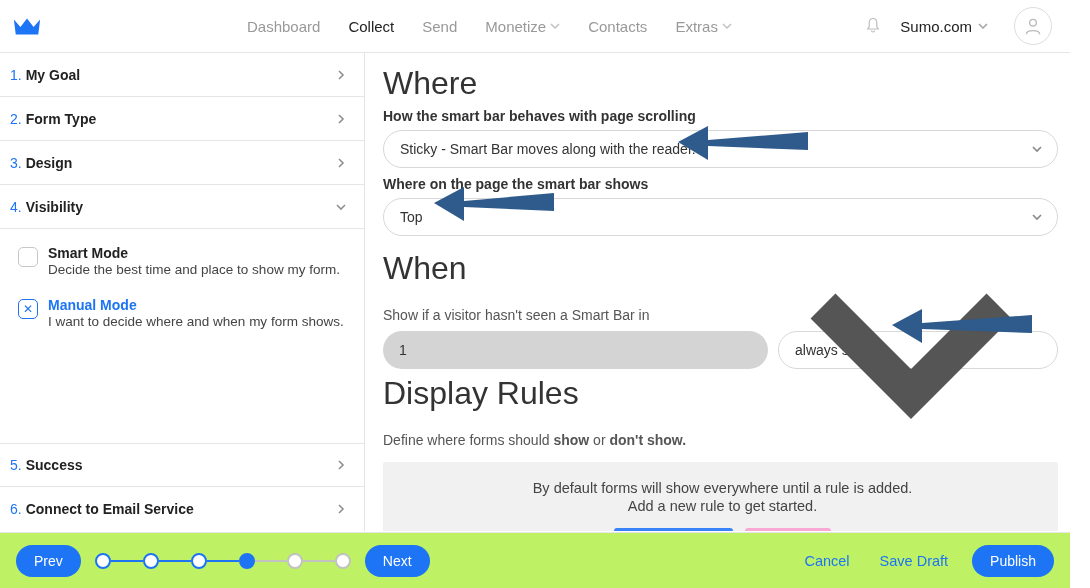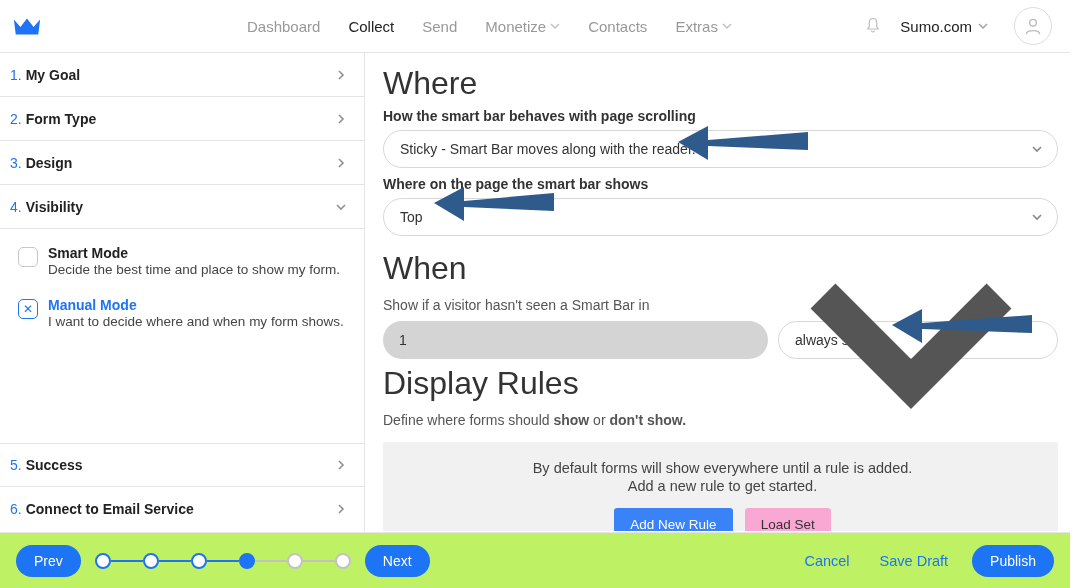--- a/index.html
+++ b/index.html
@@ -82,21 +82,21 @@
   .pill-select {
     border: 1px solid #d8d8d8; border-radius: 22px;
     height: 38px; display: flex; align-items: center;
     padding: 0 36px 0 16px; position: relative; font-size: 14px; color: #333;
     margin-bottom: 8px; cursor: pointer; background: #fff;
   }
   .pill-select .chev {
     position: absolute; right: 14px; top: 50%; transform: translateY(-50%);
     width: 12px; height: 12px; opacity: 0.7;
   }
-  .subtext { color: #555; font-size: 14px; margin: 10px 0 8px 0; }
+  .subtext { color: #555; font-size: 14px; margin: 20px 0 8px 0; }
   .row { display: flex; gap: 10px; align-items: center; }
   .num-input {
     flex: 1; height: 38px; border-radius: 22px; background: var(--bg-disabled);
     border: none; padding: 0 16px; display: flex; align-items: center;
     color: #333; font-size: 14px;
   }
   .freq-select {
     width: 280px; height: 38px; border: 1px solid #d8d8d8; border-radius: 22px;
     padding: 0 36px 0 16px; position: relative; display: flex; align-items: center;
     font-size: 14px; color: #333; background: #fff; cursor: pointer;

